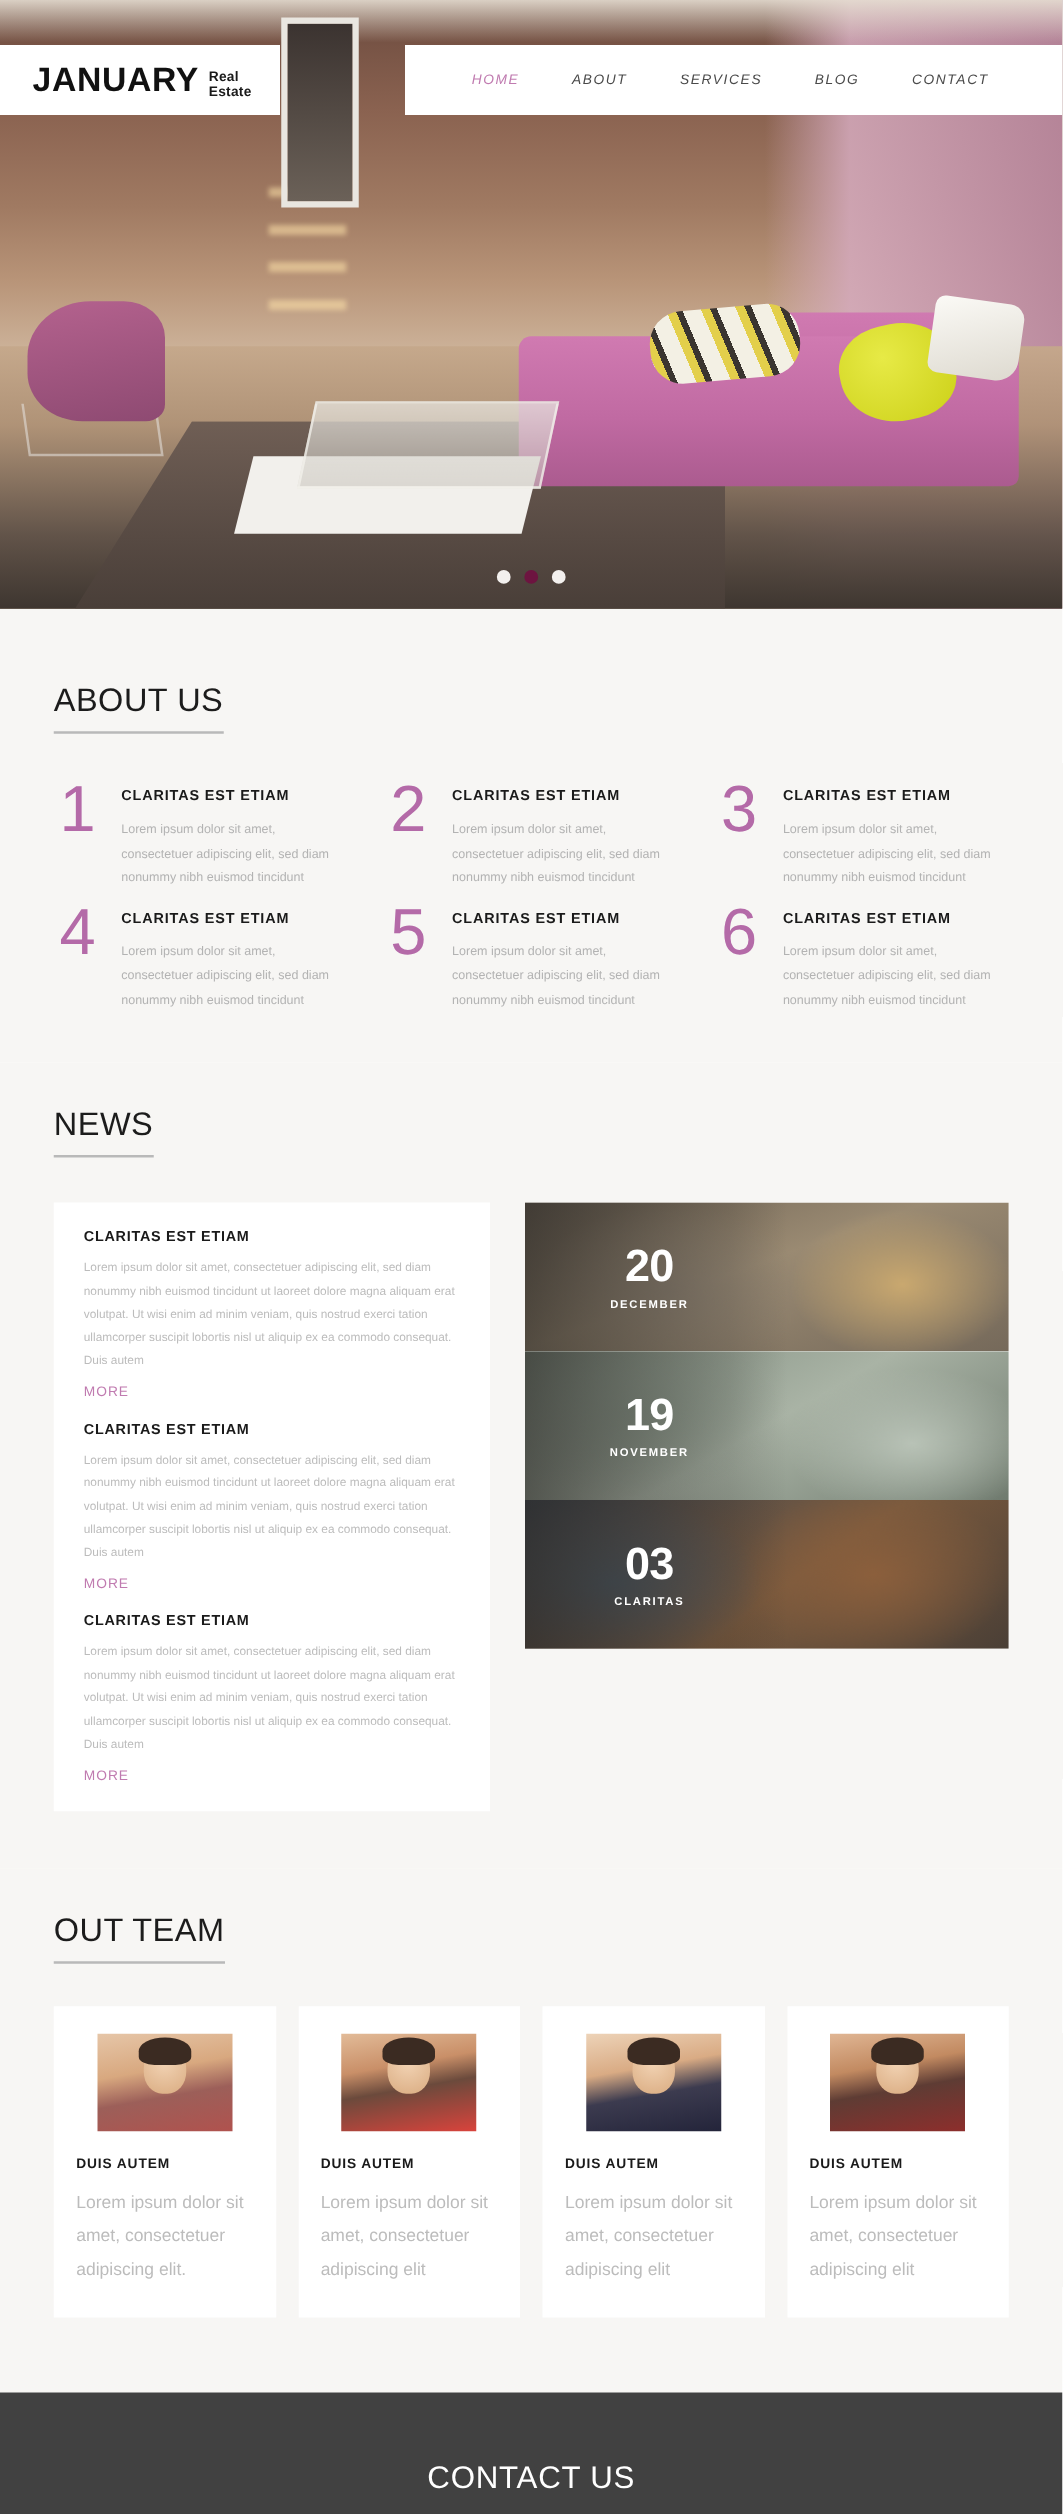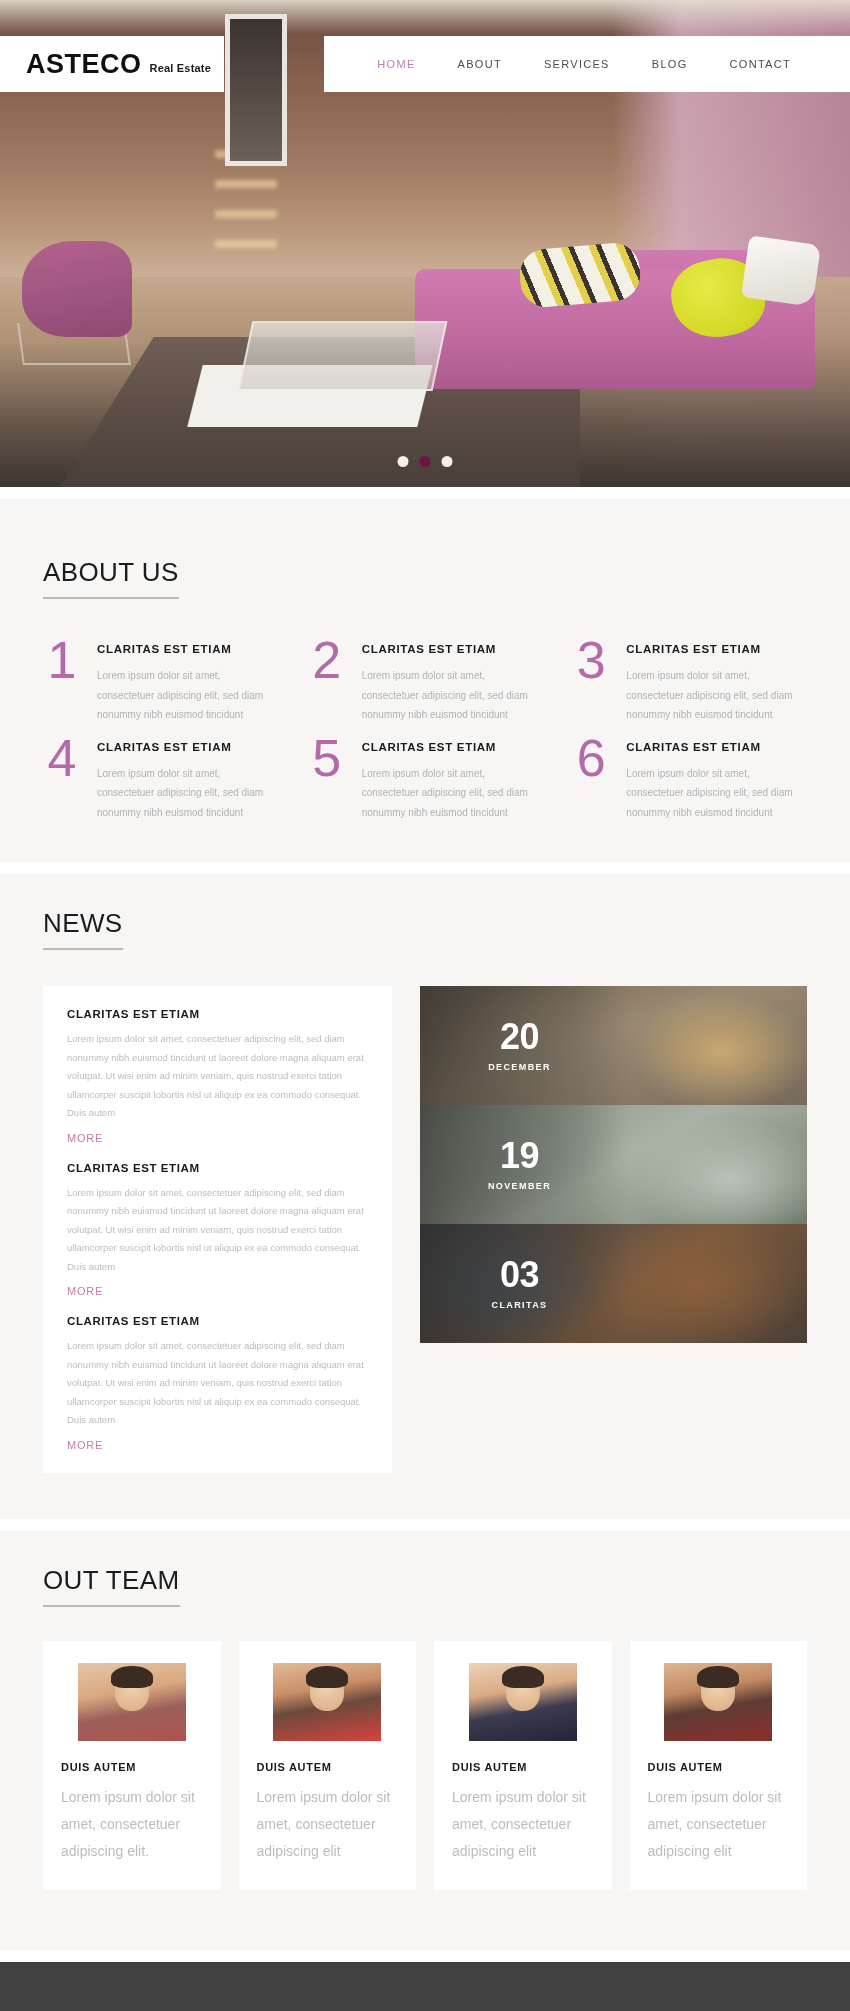--- a/index.html
+++ b/index.html
@@ -123,38 +123,39 @@
   .logo-sub {
     font-size: 11px; font-weight: 700; color: #1a1a1a; margin-left: 8px; margin-top: 7px;
     letter-spacing: .2px;
   }
   .nav-box {
     position: absolute; right: 0; top: 36px;
     height: 56px; background: #ffffff;
     display: flex; align-items: center; gap: 0;
     padding: 0 38px 0 32px;
     z-index: 5;
+    font-style: italic;
   }
   .nav-item {
     font-size: 11px; letter-spacing: 1.3px; font-weight: 400;
     color: #4a4a4a; text-decoration: none; padding: 0 21px;
     text-transform: uppercase; cursor: pointer;
   }
   .nav-item.active { color: #c07bb0; }
 
   .slider-dots {
     position: absolute; left: 50%; transform: translateX(-50%);
     bottom: 20px; display: flex; gap: 11px; z-index: 6;
   }
   .dot { width: 11px; height: 11px; border-radius: 50%; background: #f3f0ee; cursor: pointer; }
   .dot.active { background: #6d1440; }
 
   
   .section-light { background: #f7f6f4; padding: 0; }
-  .wrap { width: 764px; margin: 12px auto; }
+  .wrap { width: 764px; margin: 0 auto; }
   .sec-title {
     font-size: 26px; font-weight: 400; color: #1c1c1c; letter-spacing: .4px;
     display: inline-block; padding-bottom: 9px;
     border-bottom: 2px solid #b9b9b9;
   }
 
   
   .about { padding: 58px 0 40px; }
   .feat-grid {
     display: grid; grid-template-columns: repeat(3, 1fr);
@@ -268,21 +269,21 @@
     <div class="hero-sofa"></div>
     <div class="hero-pillow-stripe"></div>
     <div class="hero-pillow-yellow"></div>
     <div class="hero-throw"></div>
     <div class="hero-white-block"></div>
     <div class="hero-table"></div>
     <div class="hero-chair-legs"></div>
     <div class="hero-chair"></div>
 
     <div class="logo-box">
-      <span class="logo-main">ASTECO</span>
+      <span class="logo-main">JANUARY</span>
       <span class="logo-sub">Real Estate</span>
     </div>
 
     <nav class="nav-box">
       <a class="nav-item active" href="#">HOME</a>
       <a class="nav-item" href="#">ABOUT</a>
       <a class="nav-item" href="#">SERVICES</a>
       <a class="nav-item" href="#">BLOG</a>
       <a class="nav-item" href="#">CONTACT</a>
     </nav>

